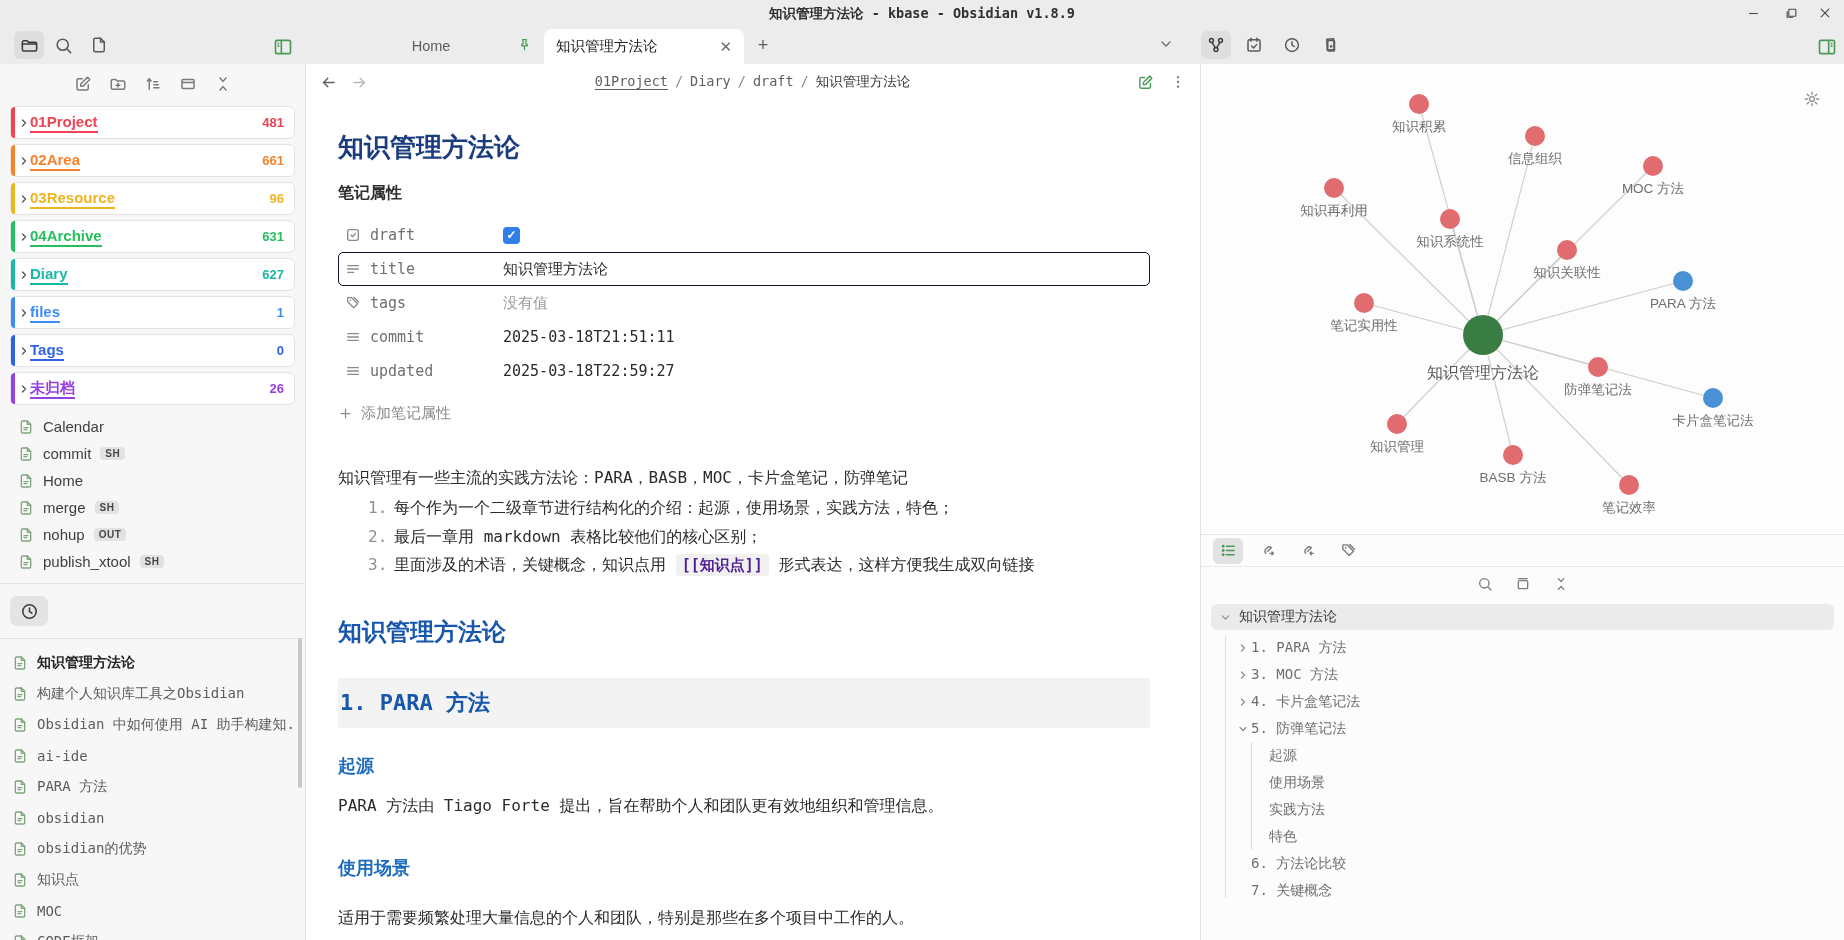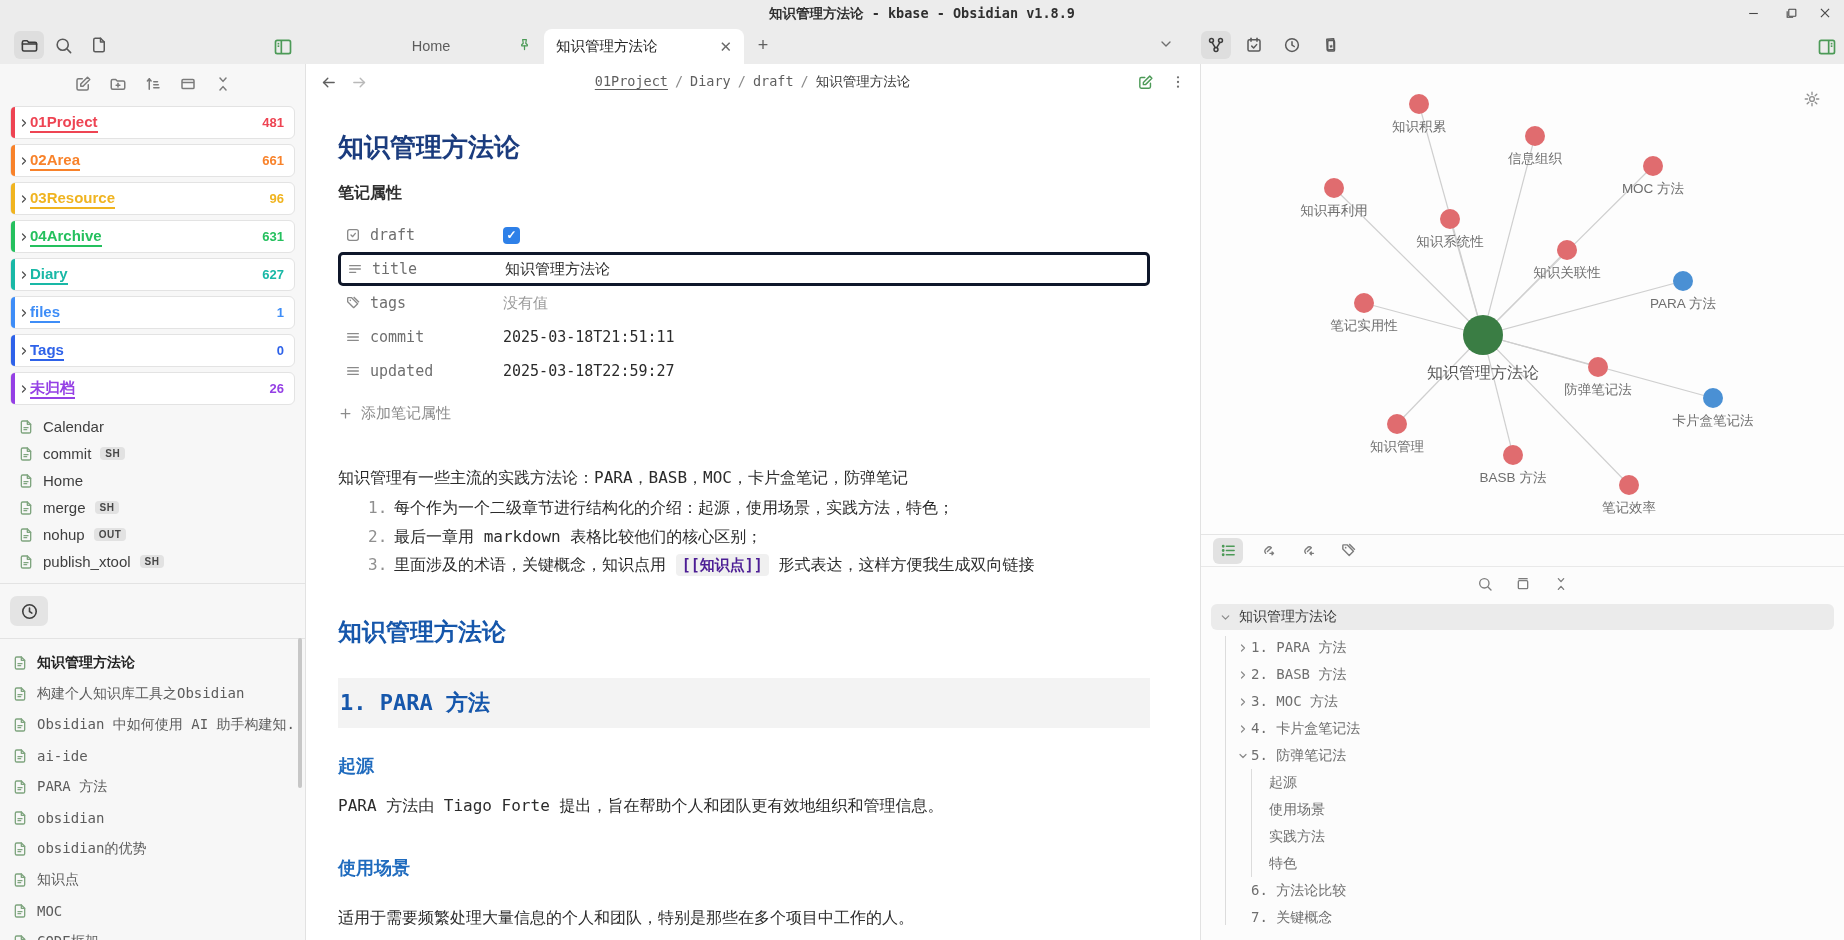--- a/index.html
+++ b/index.html
@@ -78,21 +78,21 @@
   #breadcrumb .crumb-link { text-decoration:underline; text-underline-offset:3px; }
   #breadcrumb .crumb-last { color:#3a3a3a; }
   #breadcrumb .sep { margin:0 7px; color:#8a8a8a; }
   #editor-more { color:#6f6f6f; margin-left:16px; }
 
   #note { padding:0 50px 0 32px; }
   #inline-title { margin-top:30px; font-size:26px; font-weight:bold; color:#1b3c7e; }
   #props-heading { margin-top:18px; font-size:16px; font-weight:bold; color:#2f2f2f; }
   #props { margin-top:14px; }
   .prop-row { height:34px; display:flex; align-items:center; border:1px solid transparent; }
-  .prop-row.focused { border:3px solid #0f172a; border-radius:5px; }
+  .prop-row.focused { border:1px solid #0f172a; border-radius:5px; }
   .prop-key { width:164px; display:flex; align-items:center; gap:9px; color:#6f6f6f;
     font-family:"DejaVu Sans Mono", monospace; font-size:15px; padding-left:6px; }
   .prop-key svg { flex:none; color:#8a8a8a; }
   .prop-val { font-family:"DejaVu Sans Mono", monospace; font-size:15px; color:#2b2b2b; }
   .prop-val.empty { color:#9a9a9a; }
   .checkbox { width:17px; height:17px; border-radius:4px; background:#2e80e8; color:#fff;
     display:flex; align-items:center; justify-content:center; font-size:12px; font-weight:bold; }
   #add-prop { margin-top:10px; height:30px; display:flex; align-items:center; gap:8px; color:#8b8b8b;
     font-size:15px; }
 
@@ -813,28 +813,20 @@
             </svg>
           </span>
           <span>1. PARA 方法</span>
         </div>
         <div class="ol-row ol-l1">
           <span class="chev">
             <svg width="12" height="12" viewBox="0 0 24 24" fill="none" stroke="currentColor" stroke-width="2.4" stroke-linecap="round" stroke-linejoin="round">
               <polyline points="9 6 15 12 9 18"></polyline>
             </svg>
           </span>
-          <span>2. BASB 方法</span>
-        </div>
-        <div class="ol-row ol-l1">
-          <span class="chev">
-            <svg width="12" height="12" viewBox="0 0 24 24" fill="none" stroke="currentColor" stroke-width="2.4" stroke-linecap="round" stroke-linejoin="round">
-              <polyline points="9 6 15 12 9 18"></polyline>
-            </svg>
-          </span>
           <span>3. MOC 方法</span>
         </div>
         <div class="ol-row ol-l1">
           <span class="chev">
             <svg width="12" height="12" viewBox="0 0 24 24" fill="none" stroke="currentColor" stroke-width="2.4" stroke-linecap="round" stroke-linejoin="round">
               <polyline points="9 6 15 12 9 18"></polyline>
             </svg>
           </span>
           <span>4. 卡片盒笔记法</span>
         </div>

